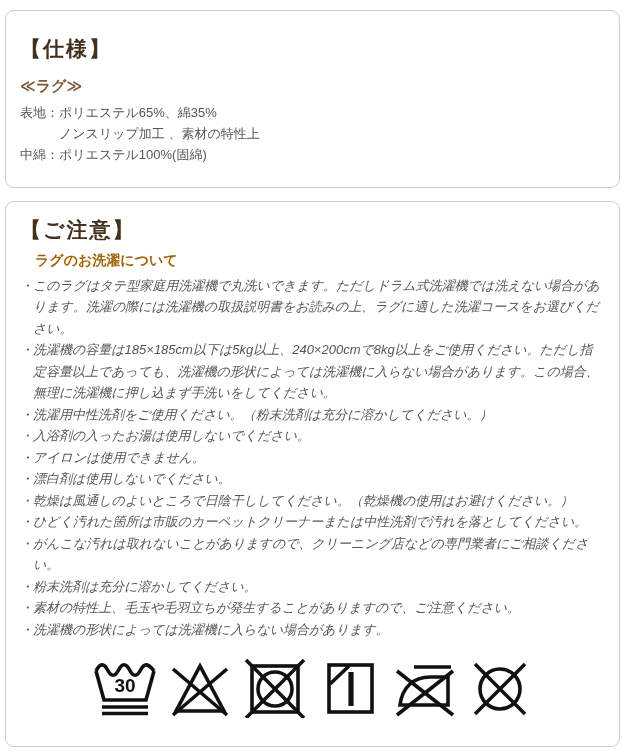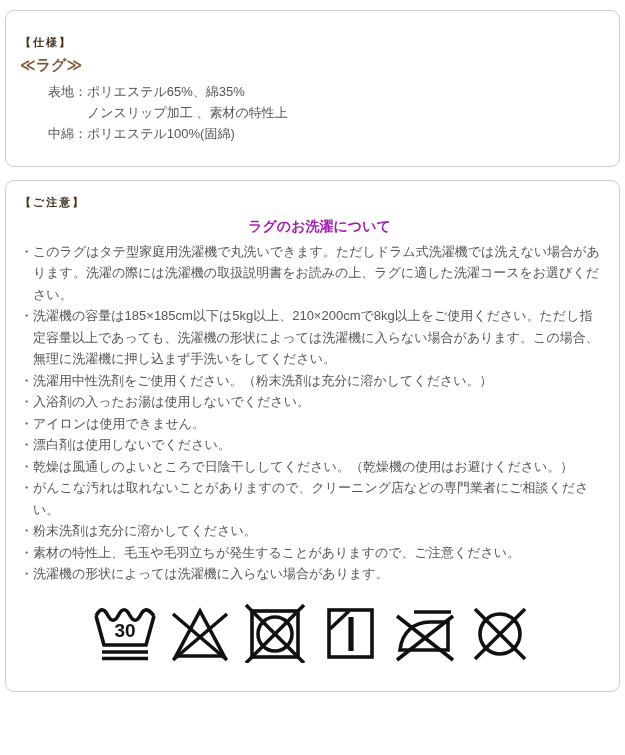--- a/index.html
+++ b/index.html
@@ -12,51 +12,50 @@
   .page { width: 625px; padding-top: 10px; }
   .box {
     border: 1px solid #cccccc;
     border-radius: 9px;
     margin: 0 5px 13px 5px;
     background: #ffffff;
   }
   
   .spec-box { padding: 24px 16px 22px 14px; }
   .section-title {
-    font-size: 11px;
+    font-size: 21px;
     font-weight: bold;
     color: #43301d;
     letter-spacing: 2px;
     line-height: 1.3;
   }
   .spec-subtitle {
     font-size: 15px;
     font-weight: bold;
     color: #7a5a38;
-    margin-top: 6px;
+    margin-top: 14px;
     line-height: 1.3;
   }
-  .spec-lines { margin-top: 6px; margin-left: 28px; }
+  .spec-lines { margin-top: 6px; }
   .spec-line {
     font-size: 13px;
     line-height: 21px;
     color: #555555;
     white-space: pre-wrap;
   }
   
   .caution-box { padding: 14px 15px 20px 14px; }
   .caution-subtitle {
     font-size: 14px;
     font-weight: bold;
-    color: #a21caf;
+    color: #a16207;
     margin: 8px 0 4px 15px;
     line-height: 1.4;
-    text-align: center;
   }
-  .caution-list { list-style: none; margin-top: 2px; }
+  .caution-list { list-style: none; margin-top: 2px; font-style: italic; }
   .caution-item {
     font-size: 13px;
     line-height: 21.5px;
     color: #555555;
     padding-left: 13px;
     text-indent: -13px;
   }
   
   .care-symbols {
     display: flex;
@@ -92,26 +91,27 @@
       <div class="spec-line">　　　ノンスリップ加工 、素材の特性上</div>
       <div class="spec-line">中綿：ポリエステル100%(固綿)</div>
     </div>
   </section>
 
   <section class="box caution-box">
     <h2 class="section-title">【ご注意】</h2>
     <h3 class="caution-subtitle">ラグのお洗濯について</h3>
     <ul class="caution-list">
       <li class="caution-item">・このラグはタテ型家庭用洗濯機で丸洗いできます。ただしドラム式洗濯機では洗えない場合があります。洗濯の際には洗濯機の取扱説明書をお読みの上、ラグに適した洗濯コースをお選びください。</li>
-      <li class="caution-item">・洗濯機の容量は185×185cm以下は5kg以上、210×200cmで8kg以上をご使用ください。ただし指定容量以上であっても、洗濯機の形状によっては洗濯機に入らない場合があります。この場合、無理に洗濯機に押し込まず手洗いをしてください。</li>
+      <li class="caution-item">・洗濯機の容量は185×185cm以下は5kg以上、240×200cmで8kg以上をご使用ください。ただし指定容量以上であっても、洗濯機の形状によっては洗濯機に入らない場合があります。この場合、無理に洗濯機に押し込まず手洗いをしてください。</li>
       <li class="caution-item">・洗濯用中性洗剤をご使用ください。（粉末洗剤は充分に溶かしてください。）</li>
       <li class="caution-item">・入浴剤の入ったお湯は使用しないでください。</li>
       <li class="caution-item">・アイロンは使用できません。</li>
       <li class="caution-item">・漂白剤は使用しないでください。</li>
       <li class="caution-item">・乾燥は風通しのよいところで日陰干ししてください。（乾燥機の使用はお避けください。）</li>
+      <li class="caution-item">・ひどく汚れた箇所は市販のカーペットクリーナーまたは中性洗剤で汚れを落としてください。</li>
       <li class="caution-item">・がんこな汚れは取れないことがありますので、クリーニング店などの専門業者にご相談ください。</li>
       <li class="caution-item">・粉末洗剤は充分に溶かしてください。</li>
       <li class="caution-item">・素材の特性上、毛玉や毛羽立ちが発生することがありますので、ご注意ください。</li>
       <li class="caution-item">・洗濯機の形状によっては洗濯機に入らない場合があります。</li>
     </ul>
 
     <div class="care-symbols">
 
       <svg class="care-symbol" viewBox="0 0 64 60">
         <path d="M3,13 L11,42 H53 L61,13"></path>

